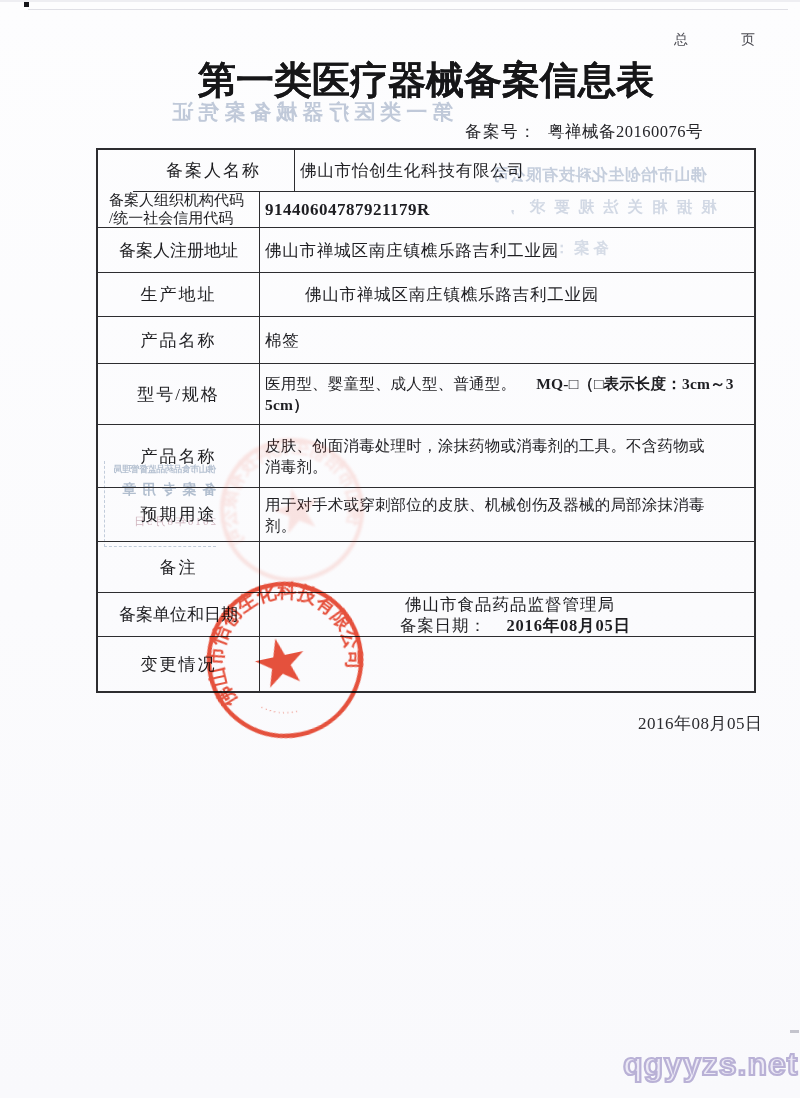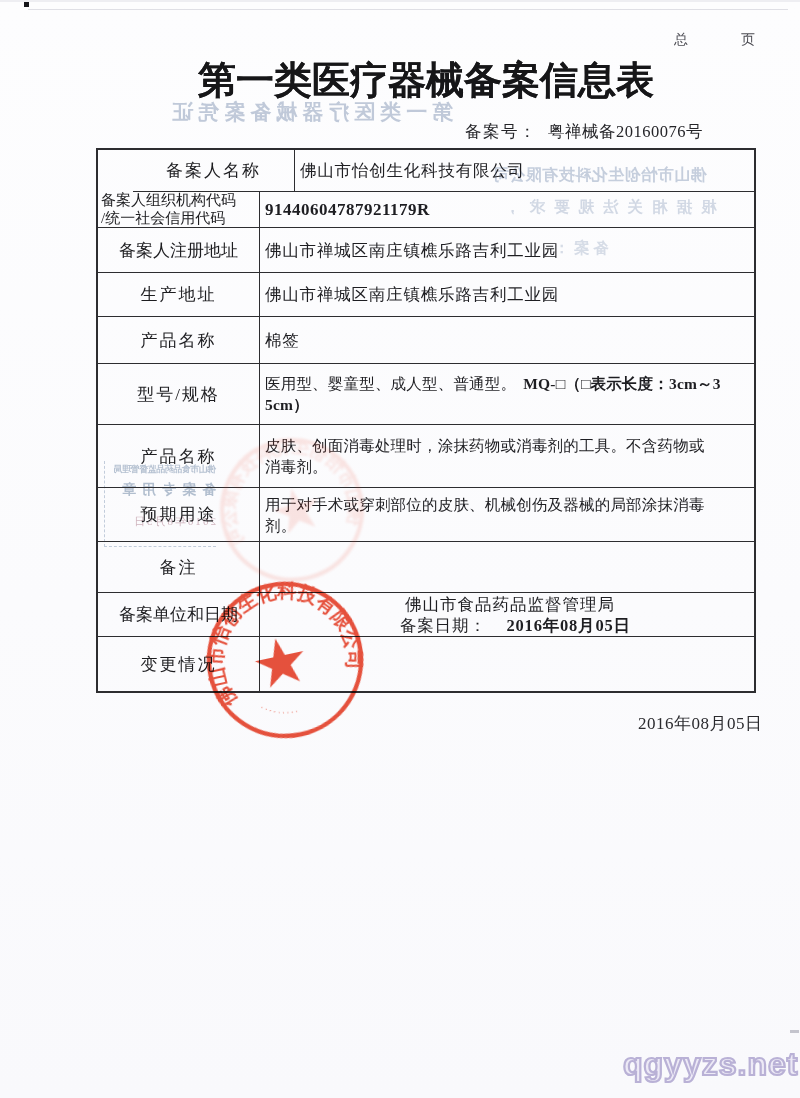--- a/index.html
+++ b/index.html
@@ -38,38 +38,38 @@
   .record-line .rl{ letter-spacing:1.5px; }
 
   
   .tbl{
     left:96px; top:148px; width:660px; height:545px;
     border:2px solid #2d2d30; display:flex; flex-direction:column;
     background:transparent;
   }
   .row{ display:flex; border-bottom:1.5px solid #2d2d30; }
   .row:last-child{ border-bottom:none; }
-  .r1{height:42px;margin-left:35px;} .r2{height:36px;} .r3{height:45px;} .r4{height:44px;}
+  .r1{height:42px;margin-left:35px;} .r2{height:36px;} .r3{height:45px;} .r4{height:44px;gap:40px;}
   .r5{height:47px;} .r6{height:61px;} .r7{height:63px;} .r8{height:54px;}
   .r9{height:51px;} .r10{height:44px;} .r11{flex:1;}
   .lbl{
     width:162px; border-right:1.5px solid #2d2d30; flex-shrink:0;
     display:flex; flex-direction:column; align-items:center; justify-content:center;
     font-size:17px; letter-spacing:2px; color:#1d1d20; text-align:center;
   }
-  .lbl.small{ font-size:15px; letter-spacing:0; align-items:flex-start; padding-left:3px; line-height:1.18; text-align:left; }
+  .lbl.small{ font-size:15px; letter-spacing:0; align-items:flex-start; padding-left:11px; line-height:1.18; text-align:left; }
   .lbl.tight{ letter-spacing:0;text-align:center; }
   .val{
     flex:1; display:flex; flex-direction:column; justify-content:center;
     padding-left:5px; font-size:16.5px; letter-spacing:.8px; color:#1e1e22;
   }
   .vline{ white-space:nowrap; line-height:21px; }
   .dense .vline{ font-size:15.5px; letter-spacing:.2px; }
   .bold{ font-weight:bold; }
-  .gap-left{ margin-left:7px; }
+  .gap-left{ margin-left:20px; }
   .agency-l1{ margin-left:140px; letter-spacing:1px; }
   .agency-l2{ margin-left:135px; }
   .agency-l2 .dt{ margin-left:20px; font-weight:bold; }
 
   
   .bleed{ color:#b8c3d5; font-weight:bold; white-space:nowrap; filter:blur(.4px); }
   .bleed-company{ left:492px; top:165px; font-size:16px; letter-spacing:.5px; opacity:.8; }
   .bleed-row2{ left:496px; top:197px; font-size:15.5px; letter-spacing:9px; opacity:.62; }
   .bleed-row3{ left:550px; top:238px; font-size:15.5px; letter-spacing:4px; opacity:.55; }
   .bleed-box{

